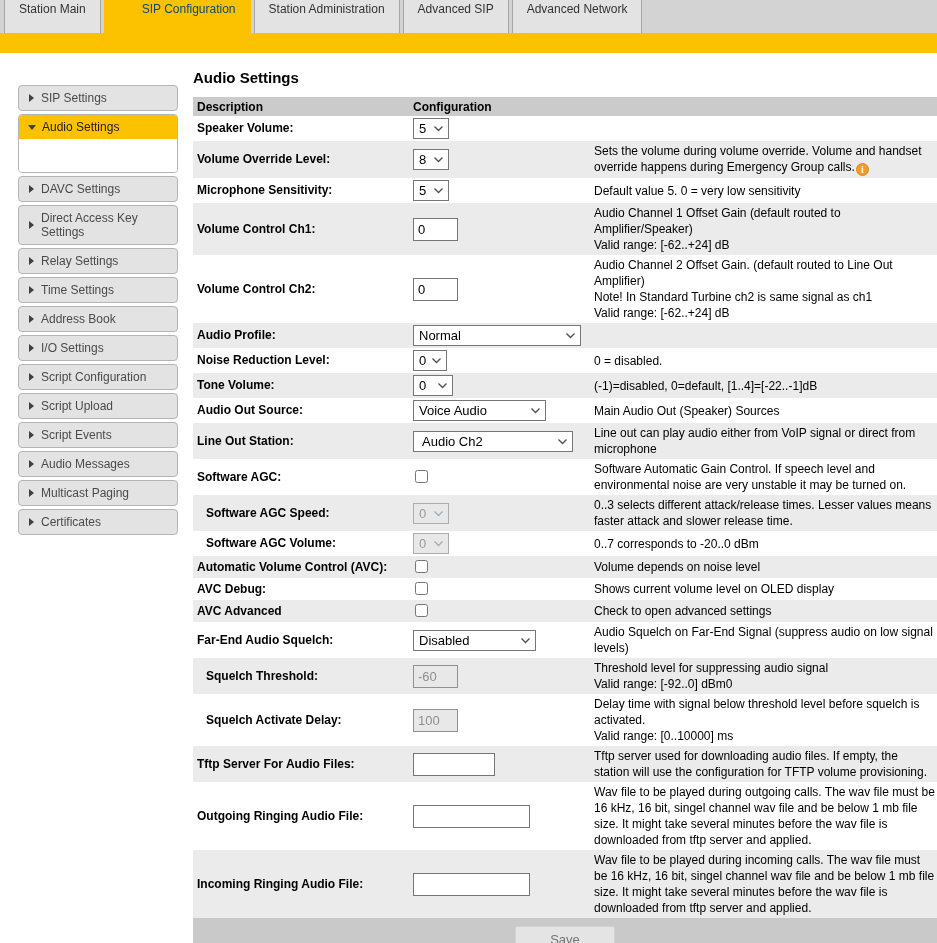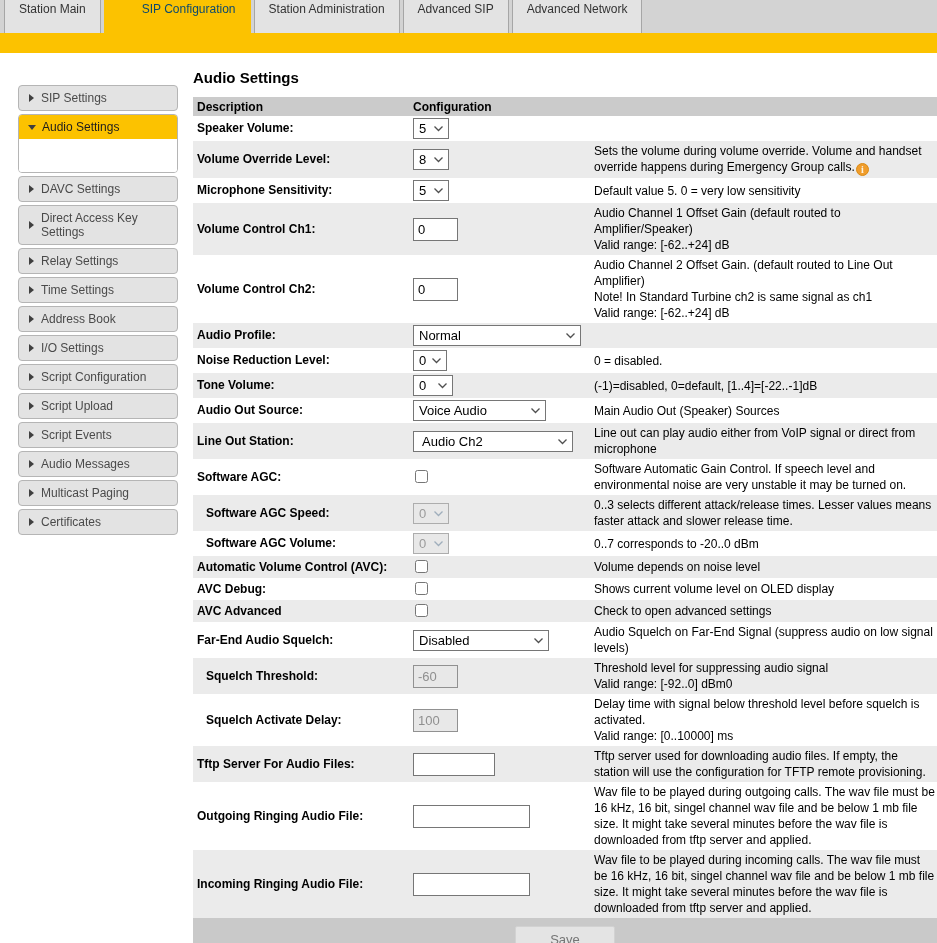--- a/index.html
+++ b/index.html
@@ -320,21 +320,21 @@
           </div>
           <div class="row shade">
             <div class="lbl">AVC Advanced</div>
             <div><input type="checkbox" class="cb" style=""></div>
             <div class="note">
               <div><span>Check to open advanced settings</span></div>
             </div>
           </div>
           <div class="row">
             <div class="lbl">Far-End Audio Squelch:</div>
-            <div><div class="sel" style="width: 136px;">
+            <div><div class="sel" style="width: 123px;">
                 <span>Disabled</span>
                 <svg width="11" height="7">
                   <path d="M1.5 1.5 L5.5 5.5 L9.5 1.5" stroke="#505050" stroke-width="1.3" fill="none"></path>
                 </svg>
               </div></div>
             <div class="note">
               <div><span>Audio Squelch on Far-End Signal (suppress audio on low signal levels)</span></div>
             </div>
           </div>
           <div class="row shade">
@@ -350,21 +350,21 @@
             <div><input type="text" class="inp" disabled="" value="100" style="width: 45px;"></div>
             <div class="note">
               <div><span>Delay time with signal below threshold level before squelch is activated.</span></div>
               <div><span>Valid range: [0..10000] ms</span></div>
             </div>
           </div>
           <div class="row shade">
             <div class="lbl">Tftp Server For Audio Files:</div>
             <div><input type="text" class="inp" value="" style="width: 82px;"></div>
             <div class="note">
-              <div><span>Tftp server used for downloading audio files. If empty, the station will use the configuration for TFTP remote provisioning.</span></div>
+              <div><span>Tftp server used for downloading audio files. If empty, the station will use the configuration for TFTP volume provisioning.</span></div>
             </div>
           </div>
           <div class="row">
             <div class="lbl">Outgoing Ringing Audio File:</div>
             <div><input type="text" class="inp" value="" style="width: 117px;"></div>
             <div class="note">
               <div><span>Wav file to be played during outgoing calls. The wav file must be 16 kHz, 16 bit, singel channel wav file and be below 1 mb file size. It might take several minutes before the wav file is downloaded from tftp server and applied.</span></div>
             </div>
           </div>
           <div class="row shade">

